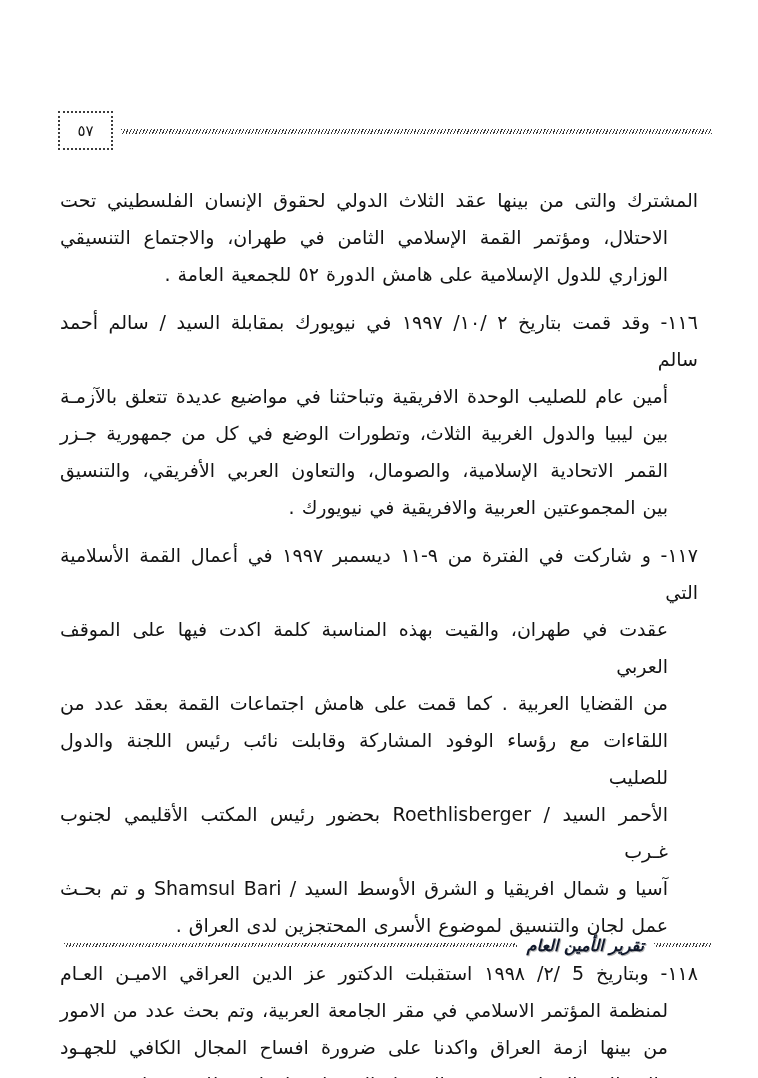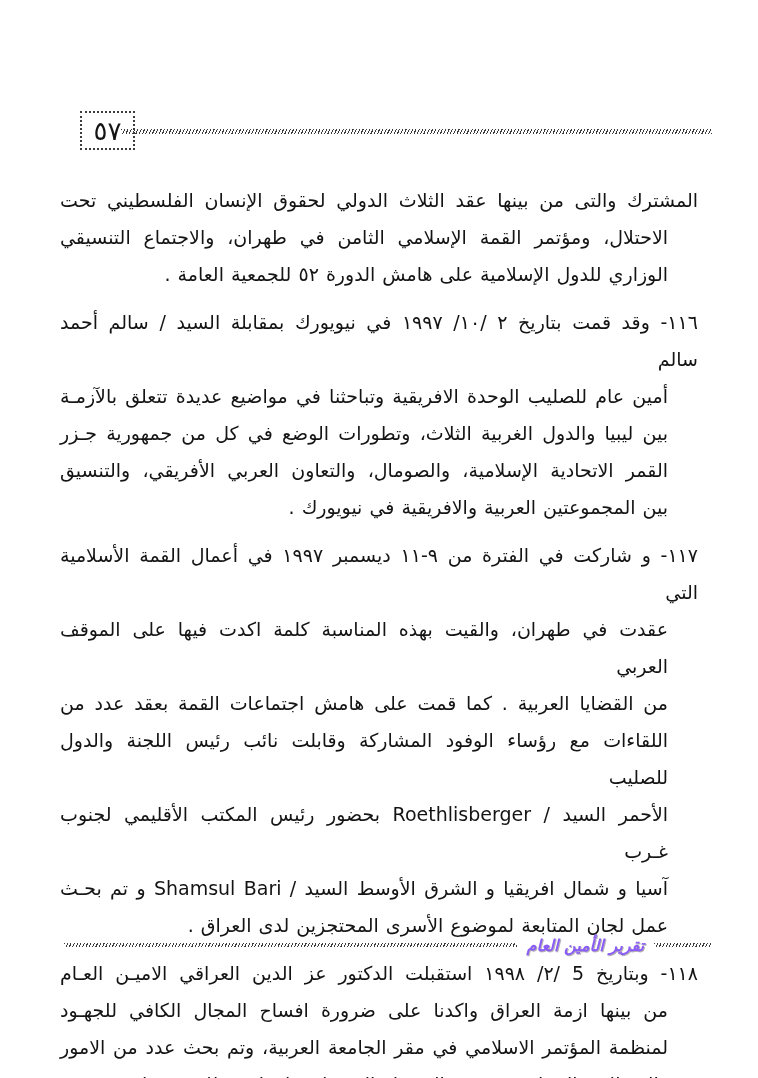--- a/index.html
+++ b/index.html
@@ -6,25 +6,25 @@
   html,body { background:#e8e8e8; }
   body { font-family:"DejaVu Sans", sans-serif; }
   .page {
     position:relative; width:758px; height:1078px;
     background:#ffffff; color:#141414; overflow:hidden;
     margin:0 auto;
   }
 
   
   .pagenum-box {
-    position:absolute; left:80px; top:111px;
+    position:absolute; left:58px; top:111px;
     width:55px; height:39px;
     border:2px dotted #3c3c3c;
     display:flex; align-items:center; justify-content:center;
-    font-size:26px; letter-spacing:2px;
+    font-size:15px; letter-spacing:2px;
   }
 
   
   .hatch {
     background:repeating-linear-gradient(115deg,#3b3b3b 0 1px,transparent 1px 3px);
   }
   .top-rule {
     position:absolute; left:121px; top:129px;
     width:591px; height:5px;
   }
@@ -43,21 +43,21 @@
   
   .footer {
     position:absolute; top:934px; left:64px; width:648px; height:22px;
     display:flex; direction:rtl; align-items:center; gap:10px;
   }
   .f-rule { height:4px; }
   .f-rule.short { width:58px; }
   .f-rule.long { flex:1; }
   .f-title {
     font-size:16px; font-weight:bold; font-style:italic;
-    color:#8b5cf6; letter-spacing:1px; white-space:nowrap;
+    color:#0f172a; letter-spacing:1px; white-space:nowrap;
     text-shadow:1px 1px 0 #b5b5b5;
   }
 </style>
 </head>
 <body>
 
 <div class="page">
 
   <div class="pagenum-box">
     <span>٥٧</span>
@@ -80,27 +80,27 @@
       <div class="ln wrap end">بين المجموعتين العربية والافريقية في نيويورك .</div>
     </div>
 
     <div class="para">
       <div class="ln">١١٧- و شاركت في الفترة من ٩-١١ ديسمبر ١٩٩٧ في أعمال القمة الأسلامية التي</div>
       <div class="ln wrap">عقدت في طهران، والقيت بهذه المناسبة كلمة اكدت فيها على الموقف العربي</div>
       <div class="ln wrap">من القضايا العربية . كما قمت على هامش اجتماعات القمة بعقد عدد من</div>
       <div class="ln wrap">اللقاءات مع رؤساء الوفود المشاركة وقابلت نائب رئيس اللجنة والدول للصليب</div>
       <div class="ln wrap">الأحمر السيد / Roethlisberger بحضور رئيس المكتب الأقليمي لجنوب غـرب</div>
       <div class="ln wrap">آسيا و شمال افريقيا و الشرق الأوسط السيد / Shamsul Bari و تم بحـث</div>
-      <div class="ln wrap end">عمل لجان المتابعة لموضوع الأسرى المحتجزين لدى العراق .</div>
+      <div class="ln wrap end">عمل لجان والتنسيق لموضوع الأسرى المحتجزين لدى العراق .</div>
     </div>
 
     <div class="para">
       <div class="ln">١١٨- وبتاريخ 5 /٢/ ١٩٩٨ استقبلت الدكتور عز الدين العراقي الاميـن العـام</div>
+      <div class="ln wrap">لمنظمة المؤتمر الاسلامي في مقر الجامعة العربية، وتم بحث عدد من الامور</div>
       <div class="ln wrap">من بينها ازمة العراق واكدنا على ضرورة افساح المجال الكافي للجهـود</div>
-      <div class="ln wrap">لمنظمة المؤتمر الاسلامي في مقر الجامعة العربية، وتم بحث عدد من الامور</div>
       <div class="ln wrap">والاتصالات السياسية بهدف الوصول الى حل دبلوماسي للازمة، واهمية تنفيذ</div>
     </div>
 
   </div>
 
   <div class="footer">
     <div class="f-rule short hatch"></div>
     <div class="f-title" lang="ar" dir="rtl">تقرير الأمين العام</div>
     <div class="f-rule long hatch"></div>
   </div>

